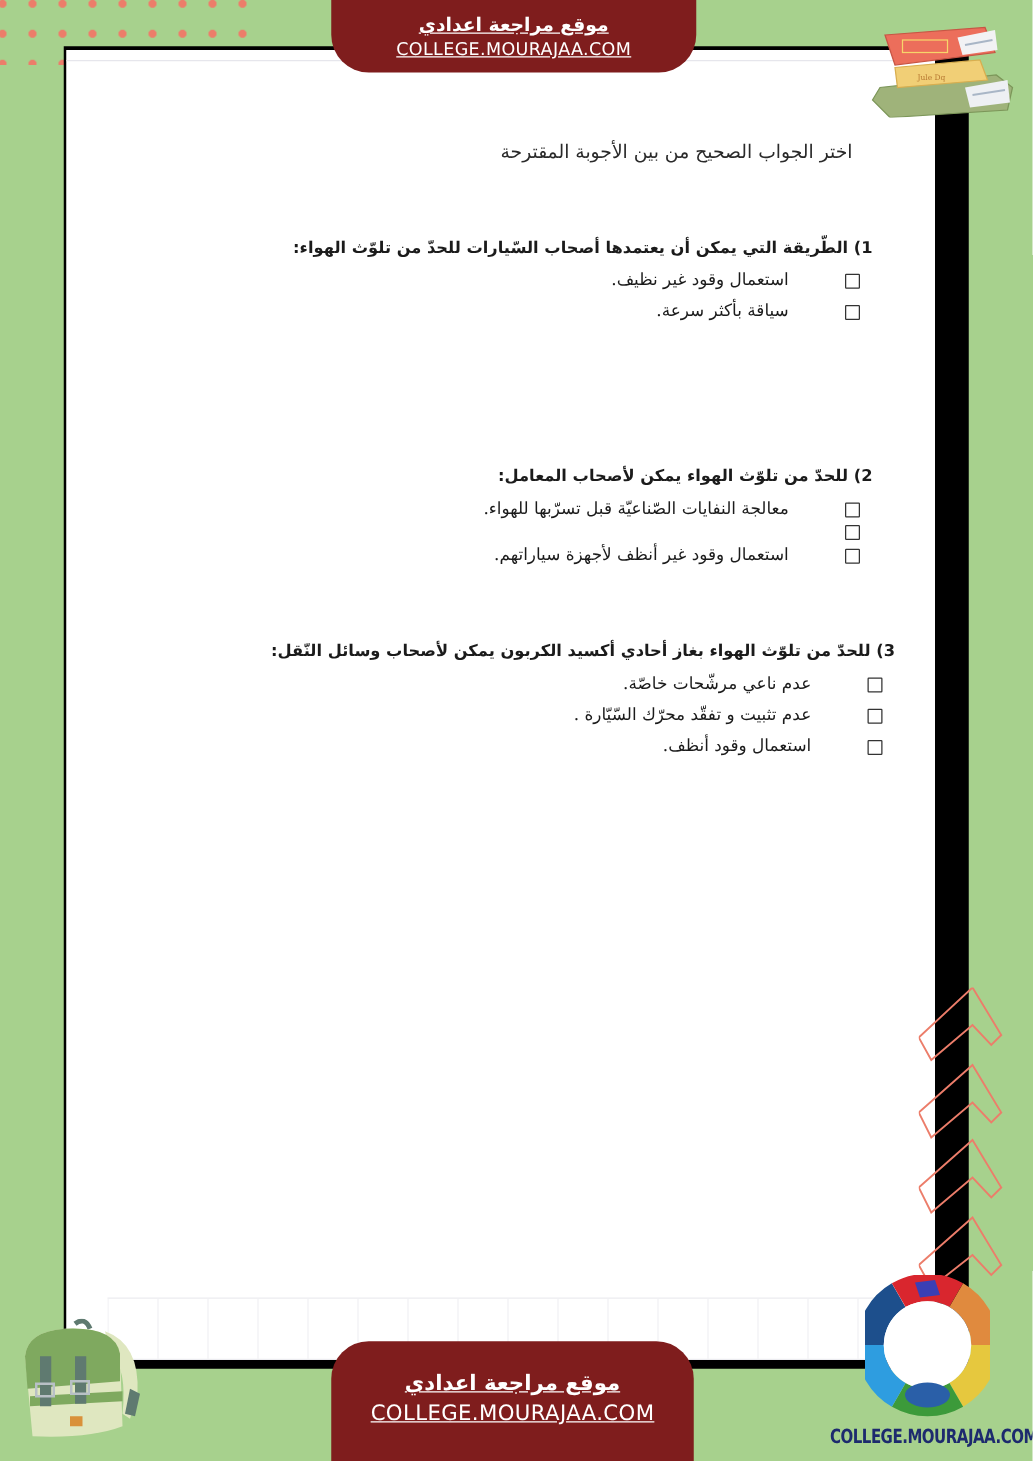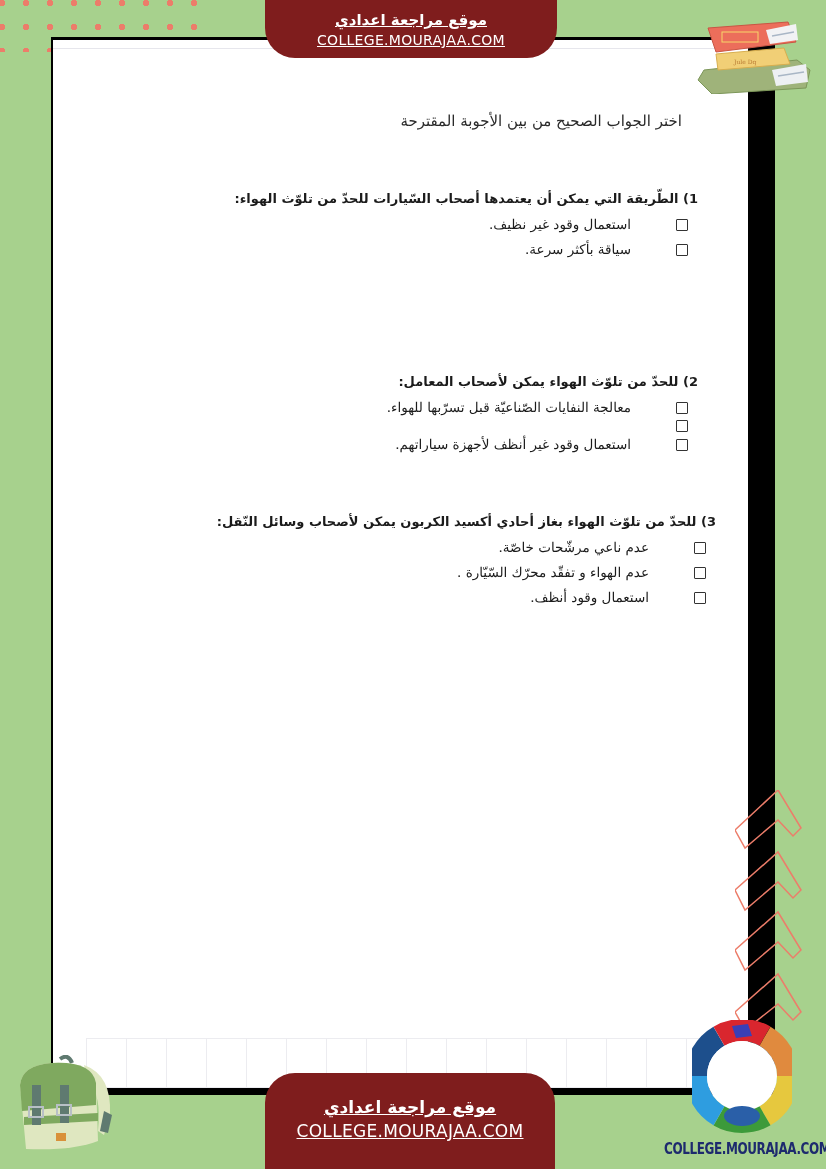--- a/index.html
+++ b/index.html
@@ -102,21 +102,21 @@
 
   <div class="question q3">
     <div class="q-title">3) للحدّ من تلوّث الهواء بغاز أحادي أكسيد الكربون يمكن لأصحاب وسائل النّقل:</div>
     <div class="options">
       <div class="option">
         <span class="checkbox"></span>
         <span>عدم ناعي مرشّحات خاصّة.</span>
       </div>
       <div class="option">
         <span class="checkbox"></span>
-        <span>عدم الهواء و تفقّد محرّك السّيّارة .</span>
+        <span>عدم تثبيت و تفقّد محرّك السّيّارة .</span>
       </div>
       <div class="option">
         <span class="checkbox"></span>
         <span>استعمال وقود أنظف.</span>
       </div>
     </div>
   </div>
 </div>
 
 <div class="banner banner-top">

